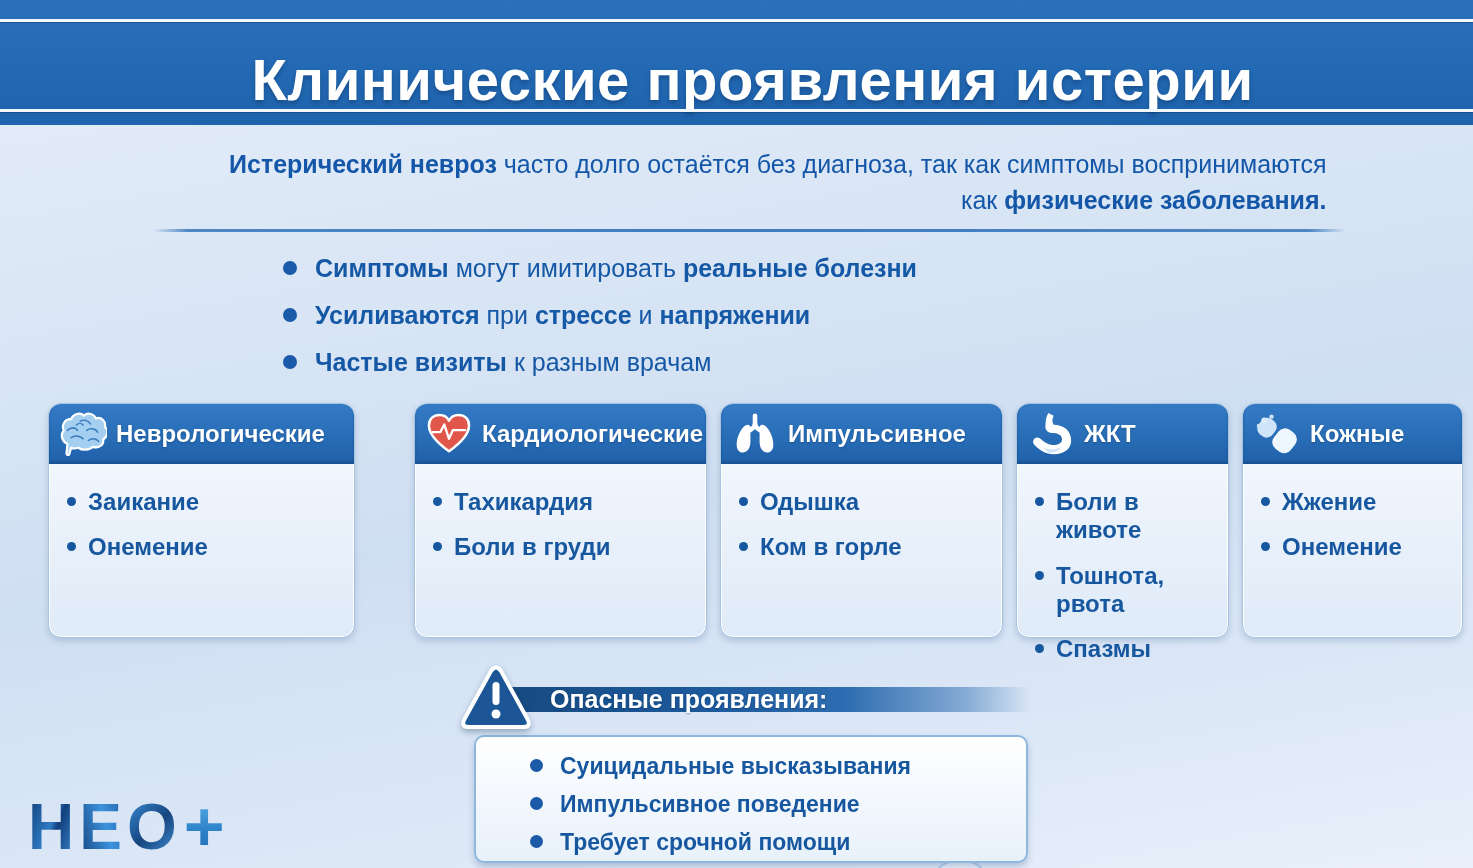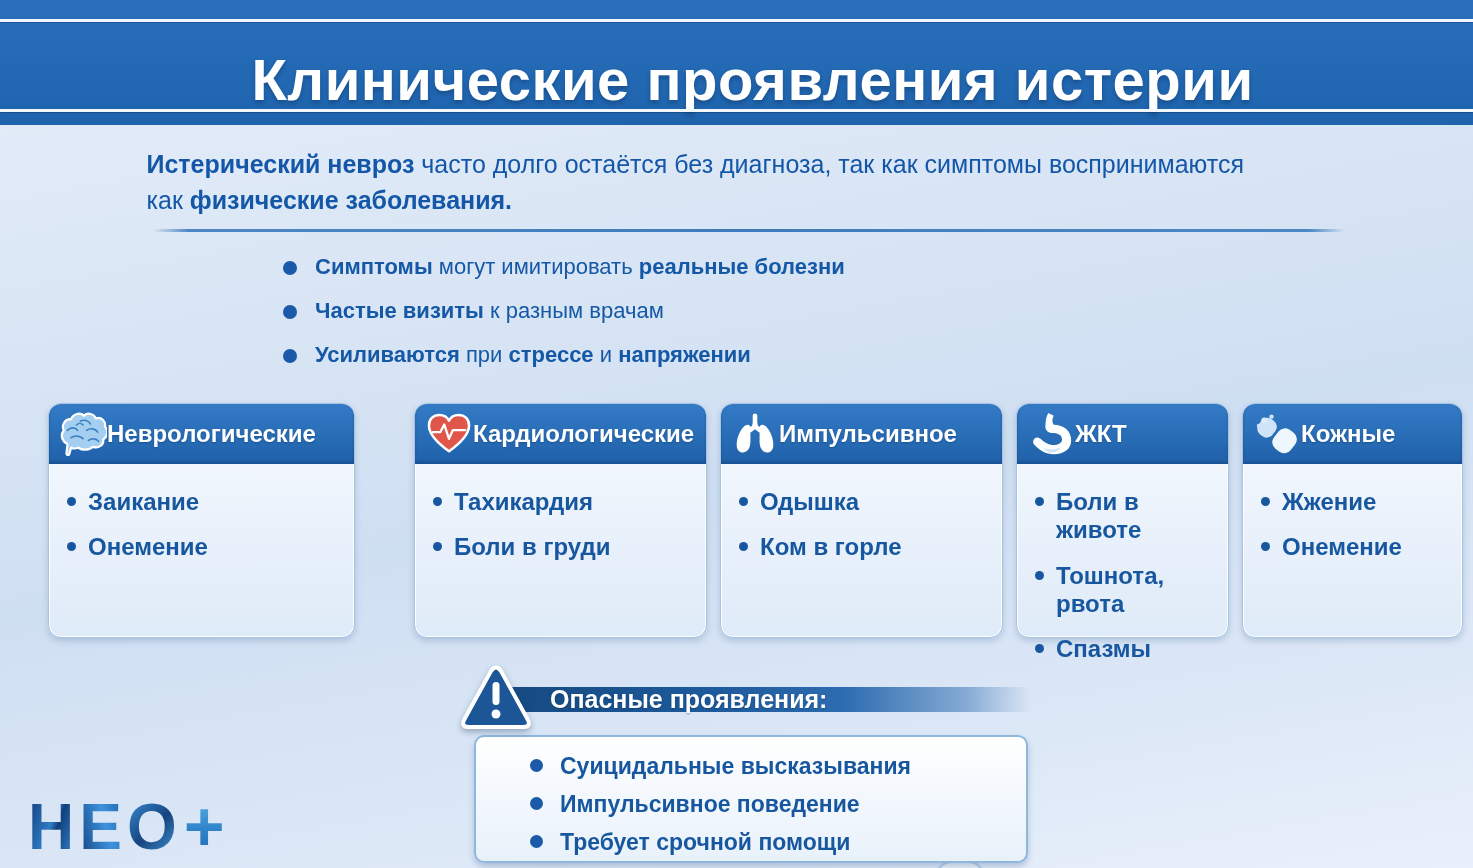--- a/index.html
+++ b/index.html
@@ -13,46 +13,46 @@
   .pinstripe{position:absolute;left:0;width:100%;height:3px;background:#f2f7fd;
     box-shadow:0 1px 1px rgba(10,40,80,.35);}
   .pinstripe.top{top:19px;}
   .pinstripe.bottom{top:109px;}
   .banner h1{margin:16px;position:absolute;top:30px;width:100%;text-align:center;
     font-size:58px;font-weight:bold;color:#ffffff;letter-spacing:.5px;
     text-shadow:0 3px 4px rgba(10,40,80,.35);}
 
   
   .intro{position:absolute;top:146px;left:50%;transform:translateX(-50%);
-    width:1180px;margin:0;text-align:left;font-size:25px;line-height:1.45;
+    width:1180px;margin:0;text-align:right;font-size:25px;line-height:1.45;
     color:#1457a8;}
   .intro .b,.kp .b{font-weight:bold;}
 
   .divider{position:absolute;top:229px;left:153px;width:1192px;height:3px;border-radius:2px;
     background:linear-gradient(90deg,rgba(77,135,196,0) 0%,#4d87c4 3%,#3f7cbd 50%,#4d87c4 97%,rgba(77,135,196,0) 100%);}
 
   
   .key-points{position:absolute;top:254px;left:283px;margin:0;padding:0;list-style:none;}
   .key-points li{position:relative;padding-left:32px;margin-bottom:18px;
-    font-size:22px;color:#1558a6;}
+    font-size:25px;color:#1558a6;}
   .key-points li::before{content:"";position:absolute;left:0;top:7px;width:14px;height:14px;
     border-radius:50%;background:#1a5aa8;}
 
   
   .cards{position:absolute;top:403px;left:48px;display:flex;gap:13px;}
   .card{height:235px;border-radius:13px;border:1px solid #a6c4e2;box-sizing:border-box;
     background:linear-gradient(180deg,#f8fbfe 0%,#e9f1fb 55%,#dfebf8 100%);
     box-shadow:0 3px 6px rgba(40,80,130,.22), inset 0 0 0 1px #ffffff;}
   .card:nth-child(1){width:307px;}
   .card:nth-child(2){width:293px;margin-left:46px;}
   .card:nth-child(3){width:283px;}
   .card:nth-child(4){width:213px;}
   .card:nth-child(5){width:221px;}
   .card-header{height:60px;border-radius:12px 12px 0 0;display:flex;align-items:center;
-    padding:0 10px;color:#ffffff;font-size:24px;font-weight:bold;
+    gap:9px;padding:0 10px;color:#ffffff;font-size:24px;font-weight:bold;
     background:linear-gradient(180deg,#347ac5 0%,#2569b2 70%,#1f5fa8 100%);
     box-shadow:inset 0 -2px 3px rgba(0,30,70,.25);
     text-shadow:0 1px 2px rgba(10,40,80,.35);}
   .card-icon{width:48px;height:48px;display:flex;align-items:center;justify-content:center;flex:0 0 auto;}
   .card-body{padding:24px 12px 0 16px;margin:0;list-style:none;}
   .card-body li{position:relative;padding-left:23px;margin-bottom:17px;
     font-size:24px;font-weight:bold;color:#17579f;line-height:1.18;}
   .card-body li::before{content:"";position:absolute;left:2px;top:9px;width:9px;height:9px;
     border-radius:50%;background:#17579f;}
 
@@ -98,22 +98,22 @@
     <h1>Клинические проявления истерии</h1>
     <div class="pinstripe bottom"></div>
   </header>
 
   <p class="intro" id="intro"><span class="b">Истерический невроз</span><span> часто долго остаётся без диагноза, так как симптомы воспринимаются</span><br><span>как </span><span class="b">физические заболевания</span><span class="b">.</span></p>
 
   <div class="divider"></div>
 
   <ul class="key-points kp" id="key-points">
       <li><span class="b">Симптомы</span><span> могут имитировать </span><span class="b">реальные болезни</span></li>
+      <li><span class="b">Усиливаются</span><span> при </span><span class="b">стрессе</span><span> и </span><span class="b">напряжении</span></li>
       <li><span class="b">Частые визиты</span><span> к разным врачам</span></li>
-      <li><span class="b">Усиливаются</span><span> при </span><span class="b">стрессе</span><span> и </span><span class="b">напряжении</span></li>
     </ul>
 
   <section class="cards" id="cards">
       <article class="card">
         <div class="card-header">
           <span class="card-icon">
             <svg viewBox="0 0 52 48" width="48" height="44">
   <path d="M9 35 C3 32 1 25 5 20 C2 14 7 7 13 8 C15 2 23 0 27 4 C31 0 38 2 40 7 C46 5 51 10 50 16 C54 20 53 27 48 30 C49 36 43 40 37 38 C33 42 25 42 21 39 C18 40 15 40 13 39 L11 46 C10 48 8 47 8 45 Z" fill="#a4cff1" stroke="#ffffff" stroke-width="2.4" stroke-linejoin="round"></path>
   <g fill="none" stroke="#3e7fc1" stroke-width="1.8" stroke-linecap="round">
     <path d="M9 20 C13 16 18 17 20 20"></path>

